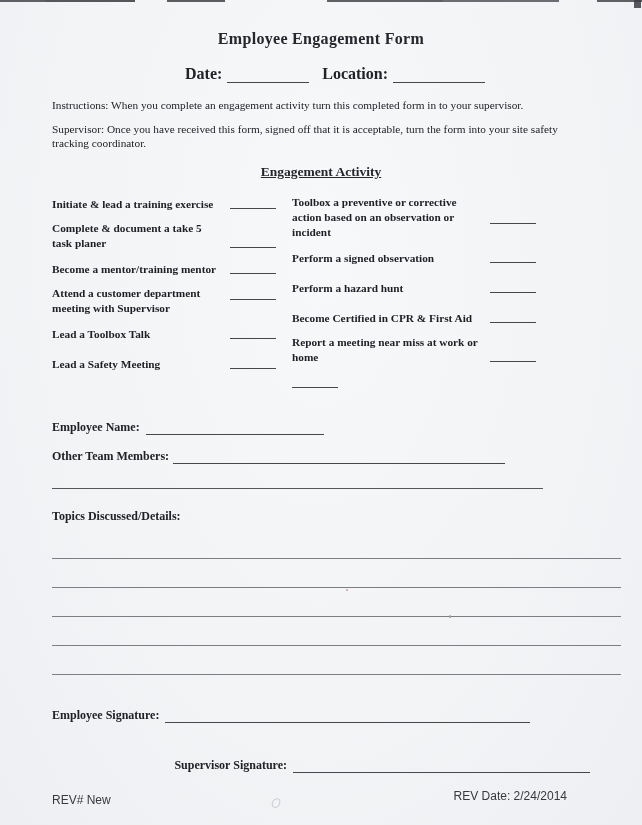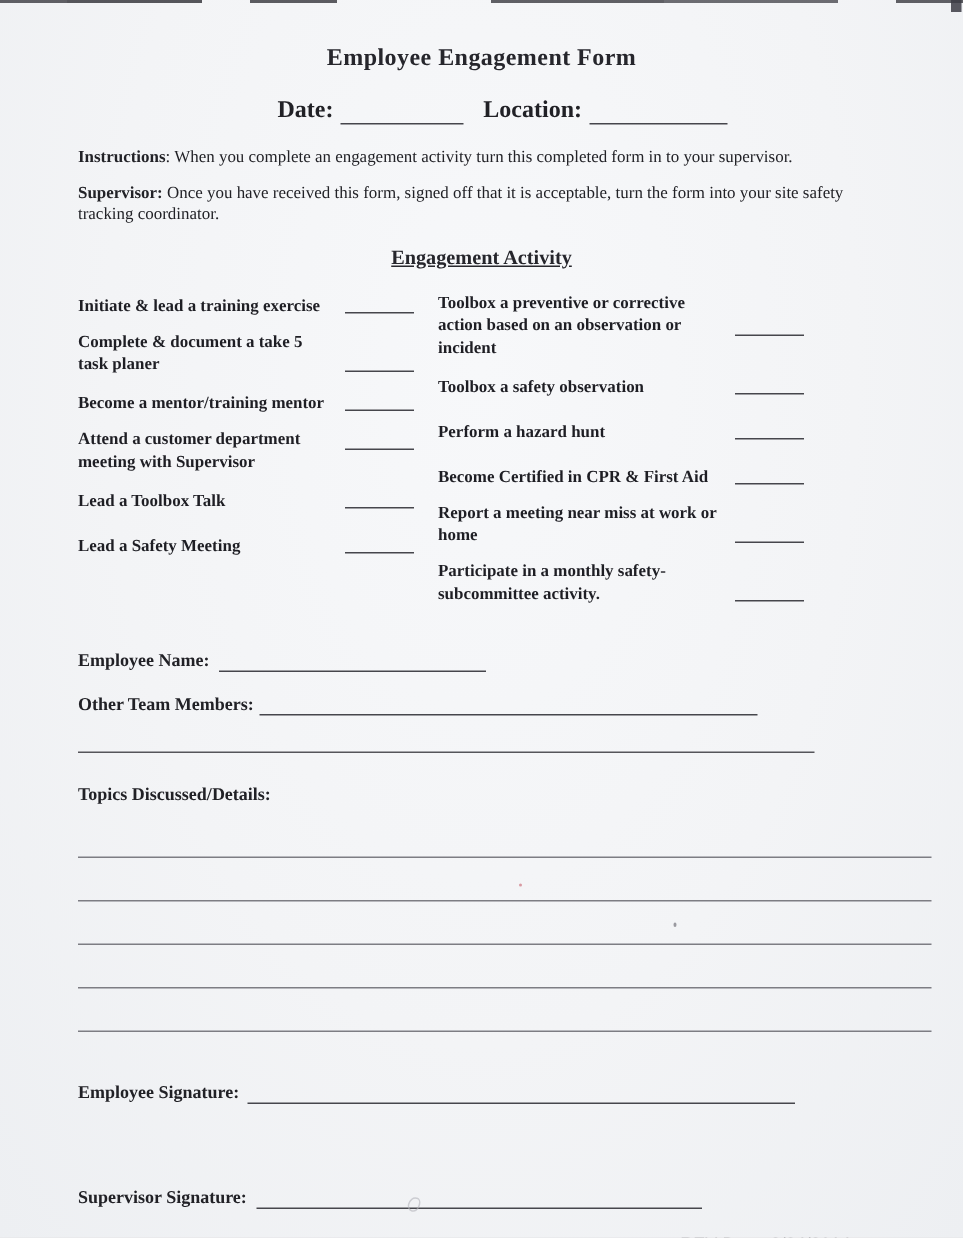--- a/index.html
+++ b/index.html
@@ -19,21 +19,21 @@
   .content{padding:0 52px;}
   .title{margin:0;padding-top:30px;text-align:center;font-size:16px;font-weight:bold;letter-spacing:.3px;color:#26262c;}
   .blank{border-bottom:1px solid #46464c;display:inline-block;height:13px;}
   .date-row{display:flex;justify-content:space-between;margin:17px 105px 0 133px;font-size:16px;}
   .dl-group{display:flex;align-items:flex-end;gap:5px;white-space:nowrap;}
   .dl-group b{font-weight:bold;}
   .date-line{width:82px;}
   .location-line{width:92px;}
   .para{margin:15px 0 0 0;font-size:11.3px;line-height:14.5px;color:#222227;}
   .para.sup{margin-top:9px;}
-  .lead{font-weight:bold;margin-top:24px;}
+  .lead{font-weight:normal;margin-top:24px;}
   .section-title{margin:13px 0 0 0;text-align:center;font-size:13.5px;font-weight:bold;color:#26262c;text-decoration:underline;}
   .activities{display:flex;margin-top:15px;}
   .col-left{width:224px;margin-right:16px;flex:none;}
   .col-right{width:244px;flex:none;}
   .activity-row{display:flex;justify-content:space-between;align-items:flex-end;margin-bottom:9px;}
   .activity-row.gap13{margin-bottom:13px;}
   .activity-label{font-weight:bold;font-size:11.3px;line-height:15px;color:#1e1e24;}
   .col-left .activity-label{width:168px;}
   .col-right .activity-label{width:196px;}
   .blank.short{width:46px;margin-bottom:3px;flex:none;}
@@ -41,21 +41,21 @@
   .field-row{display:flex;align-items:flex-end;margin-top:20px;font-size:12px;}
   .field-row b{font-weight:bold;white-space:nowrap;}
   .name-line{width:178px;margin-left:6px;}
   .otm-row{margin-top:14px;margin-right:85px;}
   .otm-line{flex:1;margin-left:4px;}
   .line-cont{margin-top:24px;width:491px;border-bottom:1px solid #55555a;height:0;}
   .topics-label{margin-top:20px;font-size:12px;font-weight:bold;}
   .rule{border-top:1px solid #7d7d83;width:569px;margin-top:28px;height:0;}
   .rule.first{margin-top:34px;}
   .sig-row{margin-top:33px;}
-  .sig-row.sup2{margin-top:55px;}
+  .sig-row.sup2{margin-top:35px;justify-content:flex-end;}
   .emp-sig-line{width:365px;margin-left:6px;}
   .sup-sig-line{width:297px;margin-left:6px;}
   .footer{display:flex;justify-content:space-between;margin:20px 23px 0 0;
     font-family:"Liberation Sans","DejaVu Sans",sans-serif;font-size:12px;color:#38383d;}
   .rev-date{transform:translateY(-4px);text-align:right;}
   .smudge{position:absolute;left:272px;top:798px;width:6px;height:8px;border:1px solid #b4b4ba;
     border-radius:60% 40% 55% 45%;opacity:.6;transform:rotate(14deg);}
   .speck1{position:absolute;left:346px;top:589px;width:2px;height:2px;background:#d89aa2;border-radius:50%;}
   .speck2{position:absolute;left:449px;top:615px;width:2px;height:3px;background:#9a9aa0;border-radius:50%;}
 </style>
@@ -113,37 +113,36 @@
           <span class="activity-label">Lead a Safety Meeting</span>
           <span class="blank short"></span>
         </div>
       </div>
       <div class="col-right">
         <div class="activity-row">
           <span class="activity-label">Toolbox a preventive or corrective action based on an observation or incident</span>
           <span class="blank short mid"></span>
         </div>
         <div class="activity-row gap13">
-          <span class="activity-label">Toolbox a safety observation</span>
+          <span class="activity-label">Perform a signed observation</span>
           <span class="blank short"></span>
         </div>
         <div class="activity-row gap13">
           <span class="activity-label">Perform a hazard hunt</span>
           <span class="blank short"></span>
         </div>
         <div class="activity-row">
           <span class="activity-label">Become Certified in CPR &amp; First Aid</span>
           <span class="blank short"></span>
         </div>
         <div class="activity-row">
           <span class="activity-label">Report a meeting near miss at work or home</span>
           <span class="blank short"></span>
         </div>
         <div class="activity-row">
-          <span class="activity-label">Participate in a monthly safety-subcommittee activity.</span>
           <span class="blank short"></span>
         </div>
       </div>
     </div>
 
     <div class="field-row">
       <b>Employee Name:</b>
       <span class="blank name-line"></span>
     </div>
 

